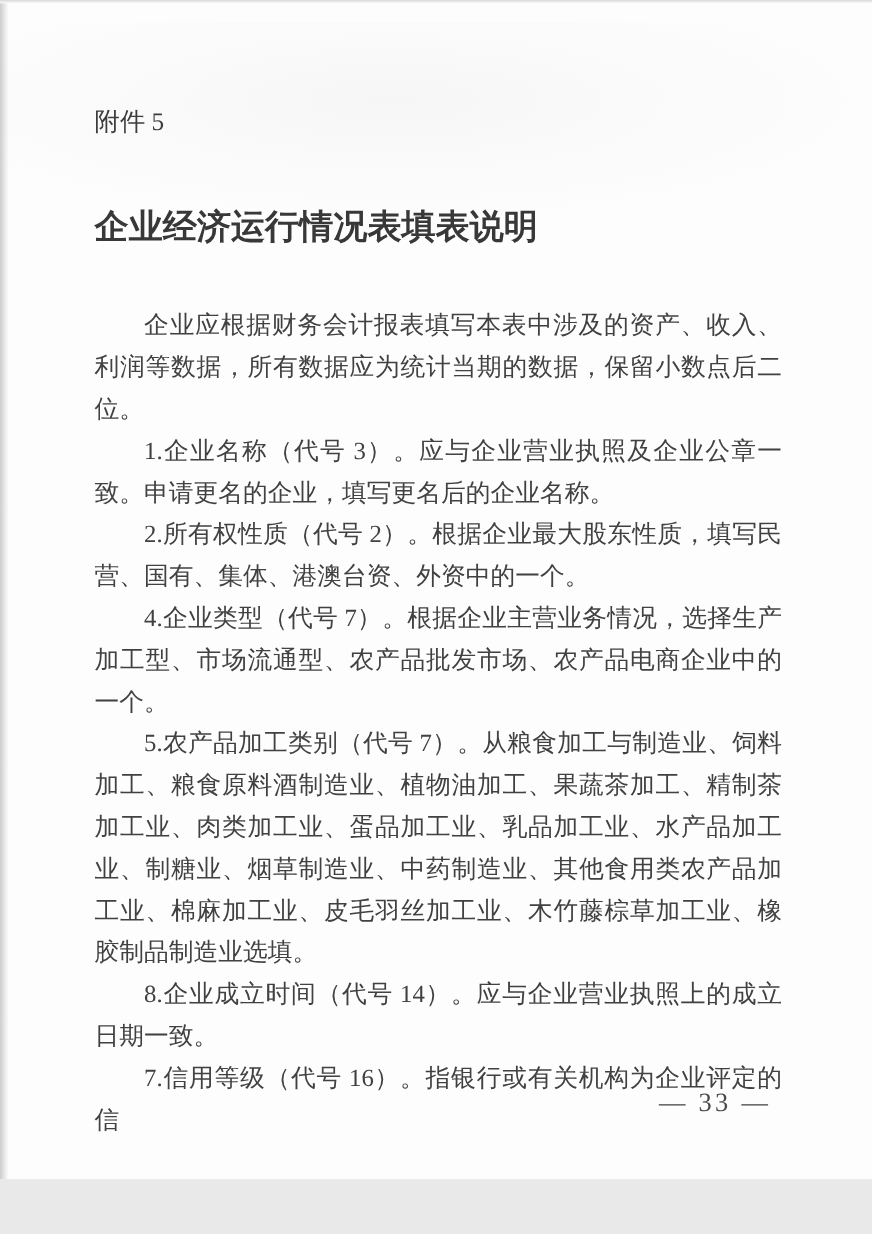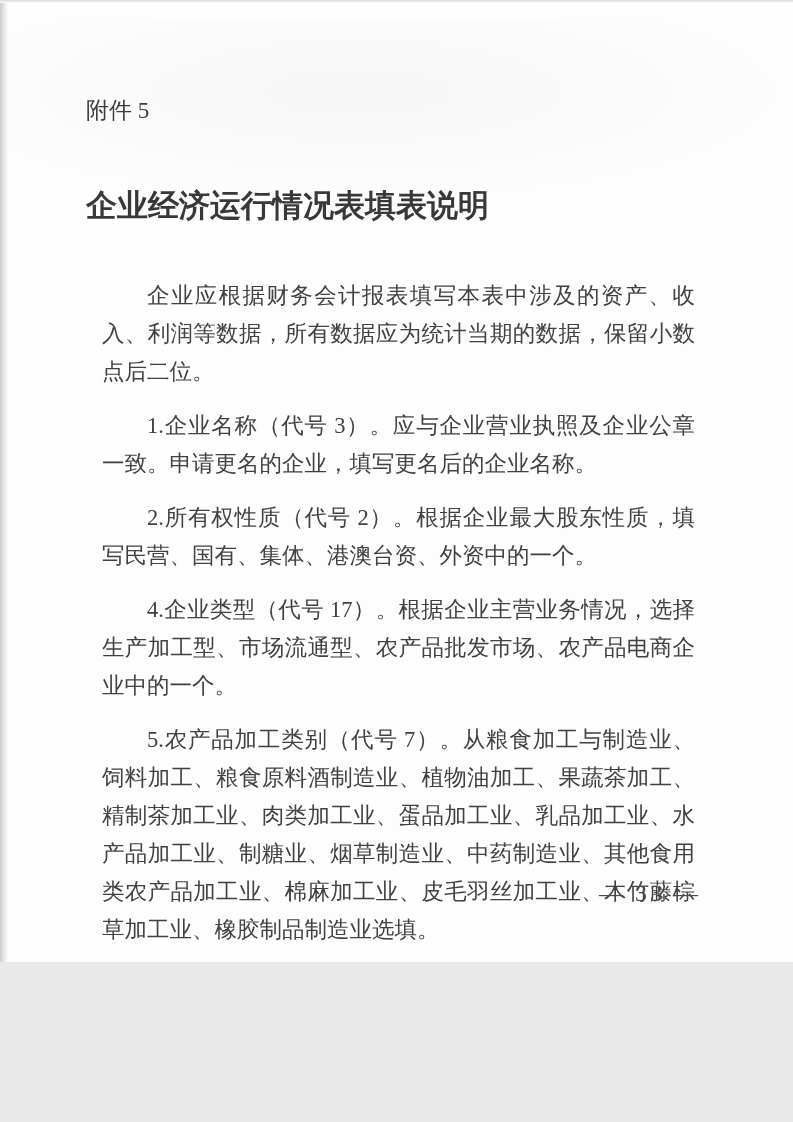--- a/index.html
+++ b/index.html
@@ -3,21 +3,21 @@
 <meta charset="utf-8">
 <style>
   html, body {
     margin: 0;
     padding: 0;
     background: #e9e9e9;
   }
   .page {
     position: relative;
     width: 793px;
-    height: 962px;
+    height: 1072px;
     margin: 0 auto;
     background: #fdfdfd;
     overflow: hidden;
     box-sizing: border-box;
     font-family: "Liberation Serif", "DejaVu Serif", serif;
     color: #3f3f3f;
   }
   
   .scan-edge-left {
     position: absolute;
@@ -59,21 +59,21 @@
     color: #383838;
   }
   .body-text {
     margin-top: 49px;
     font-size: 22.5px;
     line-height: 38px;
     text-align: justify;
     color: #414141;
   }
   .body-text p {
-    margin: 16px;
+    margin: 0;
     text-indent: 2em;
   }
   .page-number {
     position: absolute;
     right: 92px;
     bottom: 55px;
     font-size: 24px;
     letter-spacing: 3px;
     color: #4a4a4a;
   }
@@ -88,21 +88,21 @@
 
   <div class="content">
     <div class="attachment-label">附件 5</div>
 
     <h1 class="doc-title">企业经济运行情况表填表说明</h1>
 
     <div class="body-text">
       <p>企业应根据财务会计报表填写本表中涉及的资产、收入、利润等数据，所有数据应为统计当期的数据，保留小数点后二位。</p>
       <p>1.企业名称（代号 3）。应与企业营业执照及企业公章一致。申请更名的企业，填写更名后的企业名称。</p>
       <p>2.所有权性质（代号 2）。根据企业最大股东性质，填写民营、国有、集体、港澳台资、外资中的一个。</p>
-      <p>4.企业类型（代号 17）。根据企业主营业务情况，选择生产加工型、市场流通型、农产品批发市场、农产品电商企业中的一个。</p>
+      <p>4.企业类型（代号 7）。根据企业主营业务情况，选择生产加工型、市场流通型、农产品批发市场、农产品电商企业中的一个。</p>
       <p>5.农产品加工类别（代号 7）。从粮食加工与制造业、饲料加工、粮食原料酒制造业、植物油加工、果蔬茶加工、精制茶加工业、肉类加工业、蛋品加工业、乳品加工业、水产品加工业、制糖业、烟草制造业、中药制造业、其他食用类农产品加工业、棉麻加工业、皮毛羽丝加工业、木竹藤棕草加工业、橡胶制品制造业选填。</p>
       <p>8.企业成立时间（代号 14）。应与企业营业执照上的成立日期一致。</p>
       <p>7.信用等级（代号 16）。指银行或有关机构为企业评定的信</p>
     </div>
   </div>
 
   <div class="page-number">— 33 —</div>
 </div>
 
 </body></html>

